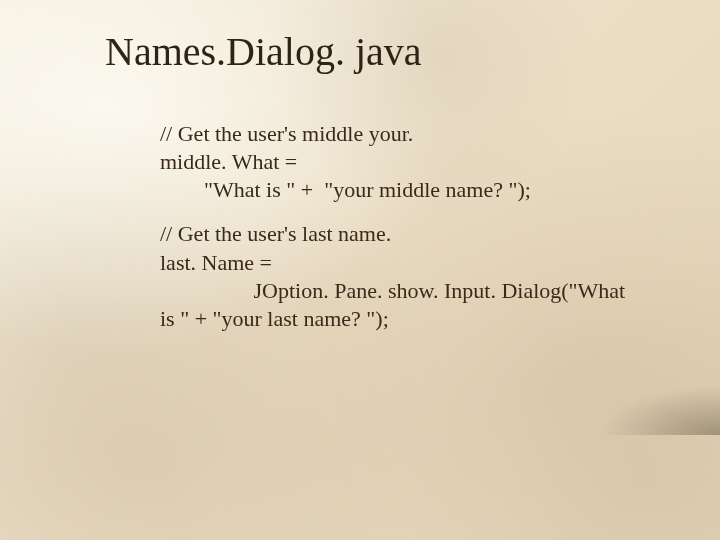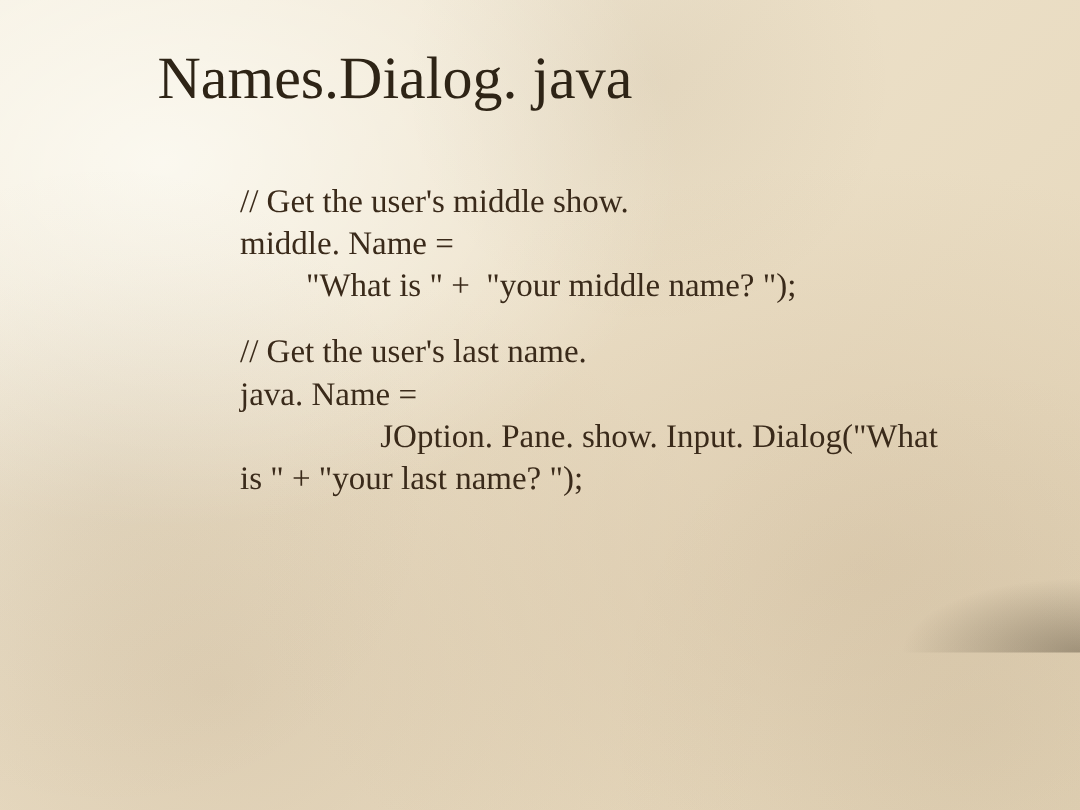--- a/index.html
+++ b/index.html
@@ -78,28 +78,28 @@
 </head>
 <body>
 
 <div class="slide">
 
   <div class="title">Names.Dialog. java</div>
 
   <div class="code-block">
 
     <div>
-      <div class="line">// Get the user's middle show.</div>
-      <div class="line">middle. Name =</div>
+      <div class="line">// Get the user's middle your.</div>
+      <div class="line">middle. What =</div>
       <div class="line">        "What is " +  "your middle name? ");</div>
     </div>
 
     <div class="block2">
       <div class="line">// Get the user's last name.</div>
-      <div class="line">java. Name =</div>
+      <div class="line">last. Name =</div>
       <div class="line">                 JOption. Pane. show. Input. Dialog("What</div>
       <div class="wrap">is " + "your last name? ");</div>
     </div>
 
   </div>
 
   <div class="edge"></div>
 </div>
 
 </body></html>

